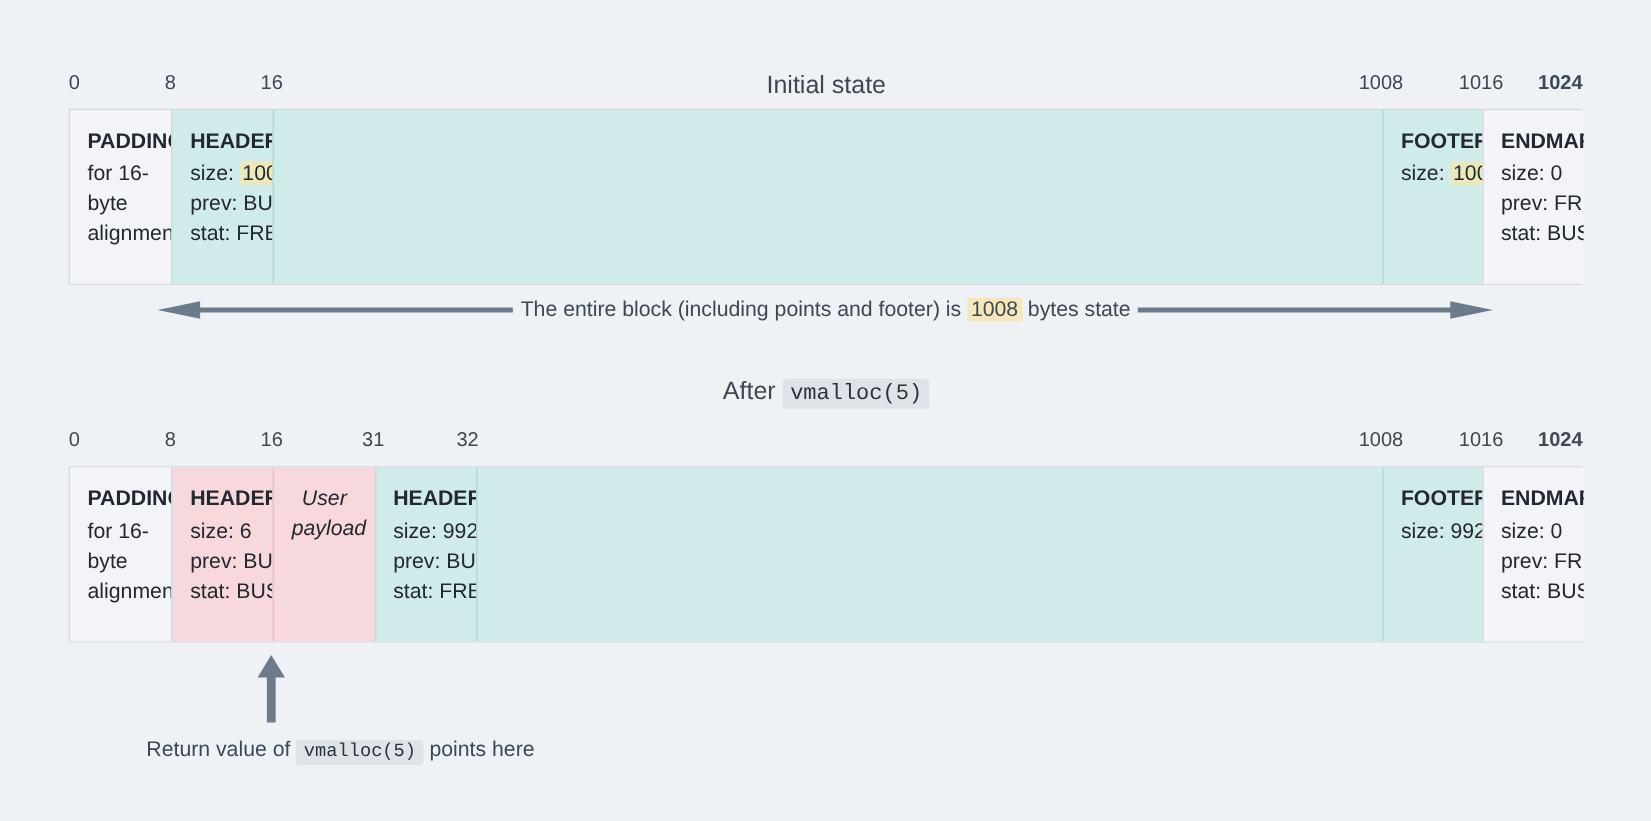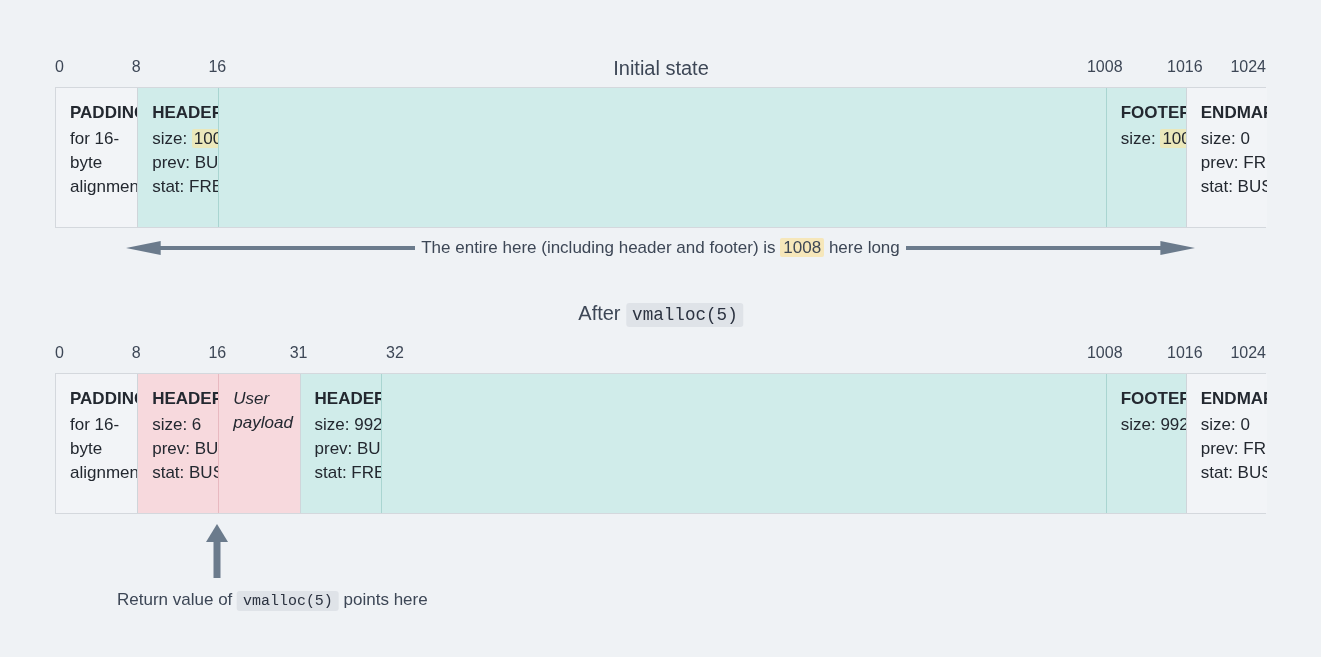--- a/index.html
+++ b/index.html
@@ -19,21 +19,21 @@
 
   
   .ruler { position: absolute; left: 0; width: 1321px; height: 22px; }
   .tick {
     position: absolute;
     font-size: 16px;
     color: #3d4756;
     white-space: nowrap;
     top: 0;
   }
-  .tick.end { transform: translateX(-100%); }
+  .tick.end { transform: translateX(-100%); font-weight: bold; }
   .tick.mid { transform: translateX(-50%); }
 
   
   .section-title {
     position: absolute;
     font-size: 20px;
     color: #3d4756;
     white-space: nowrap;
     transform: translateX(-50%);
   }
@@ -60,21 +60,21 @@
     font-size: 17px;
     line-height: 1.42;
     overflow: hidden;
     position: relative;
   }
   .cell + .cell { border-left: 1px solid transparent; }
   .cell.plain   { background: #f2f4f7; border-color: #d9dde2; }
   .cell.teal    { background: #d0ecea; border-color: #a9d5d1; }
   .cell.pink    { background: #f7d9dd; border-color: #e8b9c0; }
   .cell.teal + .cell.teal { border-left-color: #a9d5d1; }
-  .cell.pink + .cell.pink { border-left-color: #e8b9c0; }
+  .cell.pink + .cell.pink { border-left-color: #e8b9c0; text-align: center; }
   .cell.plain + .cell.teal,
   .cell.teal + .cell.plain,
   .cell.plain + .cell.pink,
   .cell.pink + .cell.teal,
   .cell.teal + .cell.pink { border-left-color: #cfd5da; }
 
   .cell .title { font-weight: bold; display: block; margin-bottom: 2px; }
   .cell .line  { display: block; white-space: nowrap; }
   .cell.payload .line {
     font-style: italic;
@@ -151,43 +151,43 @@
     </div>
 
   <div class="span-caption" id="span-1" style="left: 126.184px; top: 236px; width: 1068.63px; height: 24px;">
     <span class="arrow-line">
       <svg width="100%" height="20" viewBox="0 0 100 20" preserveAspectRatio="none">
         <line x1="8" y1="10" x2="100" y2="10" stroke="#6b7b8c" stroke-width="4" vector-effect="non-scaling-stroke"></line>
         <polygon points="0,10 12,3 12,17" fill="#6b7b8c"></polygon>
       </svg>
     </span>
     <span class="txt">
-      <span>The entire here (including header and footer) is</span>
+      <span>The entire block (including points and footer) is</span>
       <span class="hl-warm">1008</span>
-      <span>here long</span>
+      <span>bytes state</span>
     </span>
     <span class="arrow-line">
       <svg width="100%" height="20" viewBox="0 0 100 20" preserveAspectRatio="none">
         <line x1="0" y1="10" x2="92" y2="10" stroke="#6b7b8c" stroke-width="4" vector-effect="non-scaling-stroke"></line>
         <polygon points="100,10 88,3 88,17" fill="#6b7b8c"></polygon>
       </svg>
     </span>
   </div>
 
   <div class="section-title" id="title-2" style="top:302px; left:661px;">
     <span>After</span>
     <code>vmalloc(5)</code>
   </div>
 
   <div class="ruler" id="ruler-2" style="top:344px;">
       <span class="tick" style="left: 55px;">0</span>
       <span class="tick mid" style="left: 136.184px;">8</span>
       <span class="tick mid" style="left: 217.369px;">16</span>
       <span class="tick mid" style="left: 298.553px;">31</span>
-      <span class="tick mid" style="left: 395px;">32</span>
+      <span class="tick mid" style="left: 374px;">32</span>
       <span class="tick mid" style="left: 1104.76px;">1008</span>
       <span class="tick mid" style="left: 1184.82px;">1016</span>
       <span class="tick end" style="left: 1266px;">1024</span>
     </div>
 
   <div class="bar" id="bar-2" style="left:55px; top:373px; width:1211px; height:141px;">
       <div class="cell plain" style="width: 81.1844px; flex: 0 0 auto;">
         <span class="title">PADDING</span>
         <span class="line">for 16-</span>
         <span class="line">byte</span>

